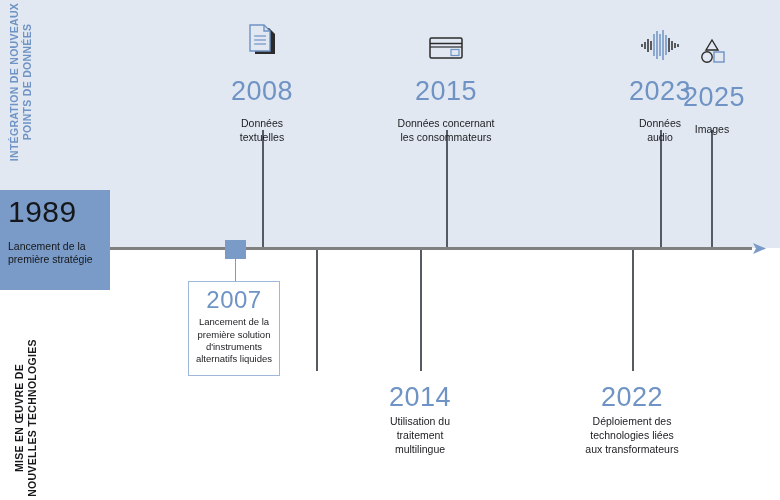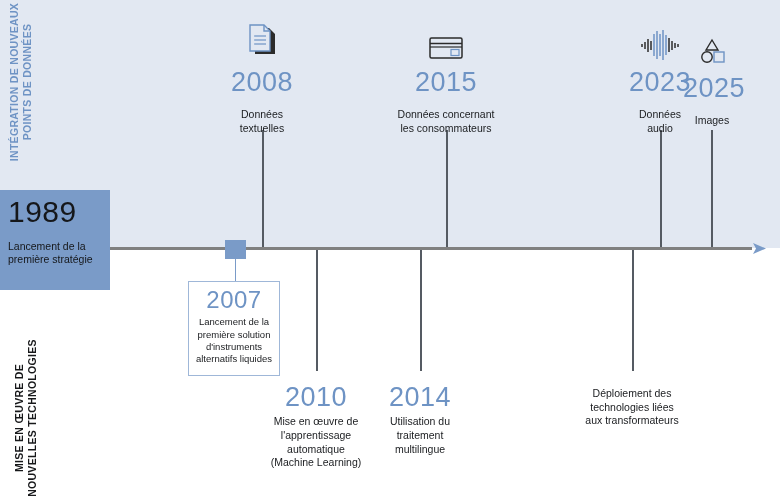--- a/index.html
+++ b/index.html
@@ -71,21 +71,21 @@
     white-space:pre-line;
   }
 
   
   .event{position:absolute;text-align:center;}
   .event .ev-icon{
     height:44px;display:flex;align-items:flex-end;justify-content:center;
   }
   .event .ev-year{
     font-size:27px;color:#6e93c4;line-height:1.05;font-weight:400;
-    margin-top:6px;letter-spacing:.5px;
+    margin-top:15px;letter-spacing:.5px;
   }
   .event .ev-desc{
     font-size:10.5px;color:#1a1c1f;line-height:1.28;margin-top:12px;
     white-space:pre-line;
   }
   .stem{
     position:absolute;width:2px;background:#555b63;
   }
 
   
@@ -226,34 +226,28 @@
   <div class="marker-square"></div>
   <div class="callout-connector"></div>
   <div class="callout">
     <div class="co-year">2007</div>
     <div class="co-desc">Lancement de la
 première solution
 d'instruments
 alternatifs liquides</div>
   </div>
 
-  <div class="event-bottom" style="left:256px;top:383px;width:120px;">
-    <div class="ev-year">2010</div>
-    <div class="ev-desc">Mise en œuvre de
-l'apprentissage
-automatique
-(Machine Learning)</div>
-  </div>
 
   <div class="event-bottom" style="left:378px;top:383px;width:84px;">
     <div class="ev-year">2014</div>
     <div class="ev-desc">Utilisation du
 traitement
 multilingue</div>
   </div>
 
   <div class="event-bottom" style="left:562px;top:383px;width:140px;">
+    <div class="ev-year">2022</div>
     <div class="ev-desc">Déploiement des
 technologies liées
 aux transformateurs</div>
   </div>
 
 </div>
 
 </body></html>

